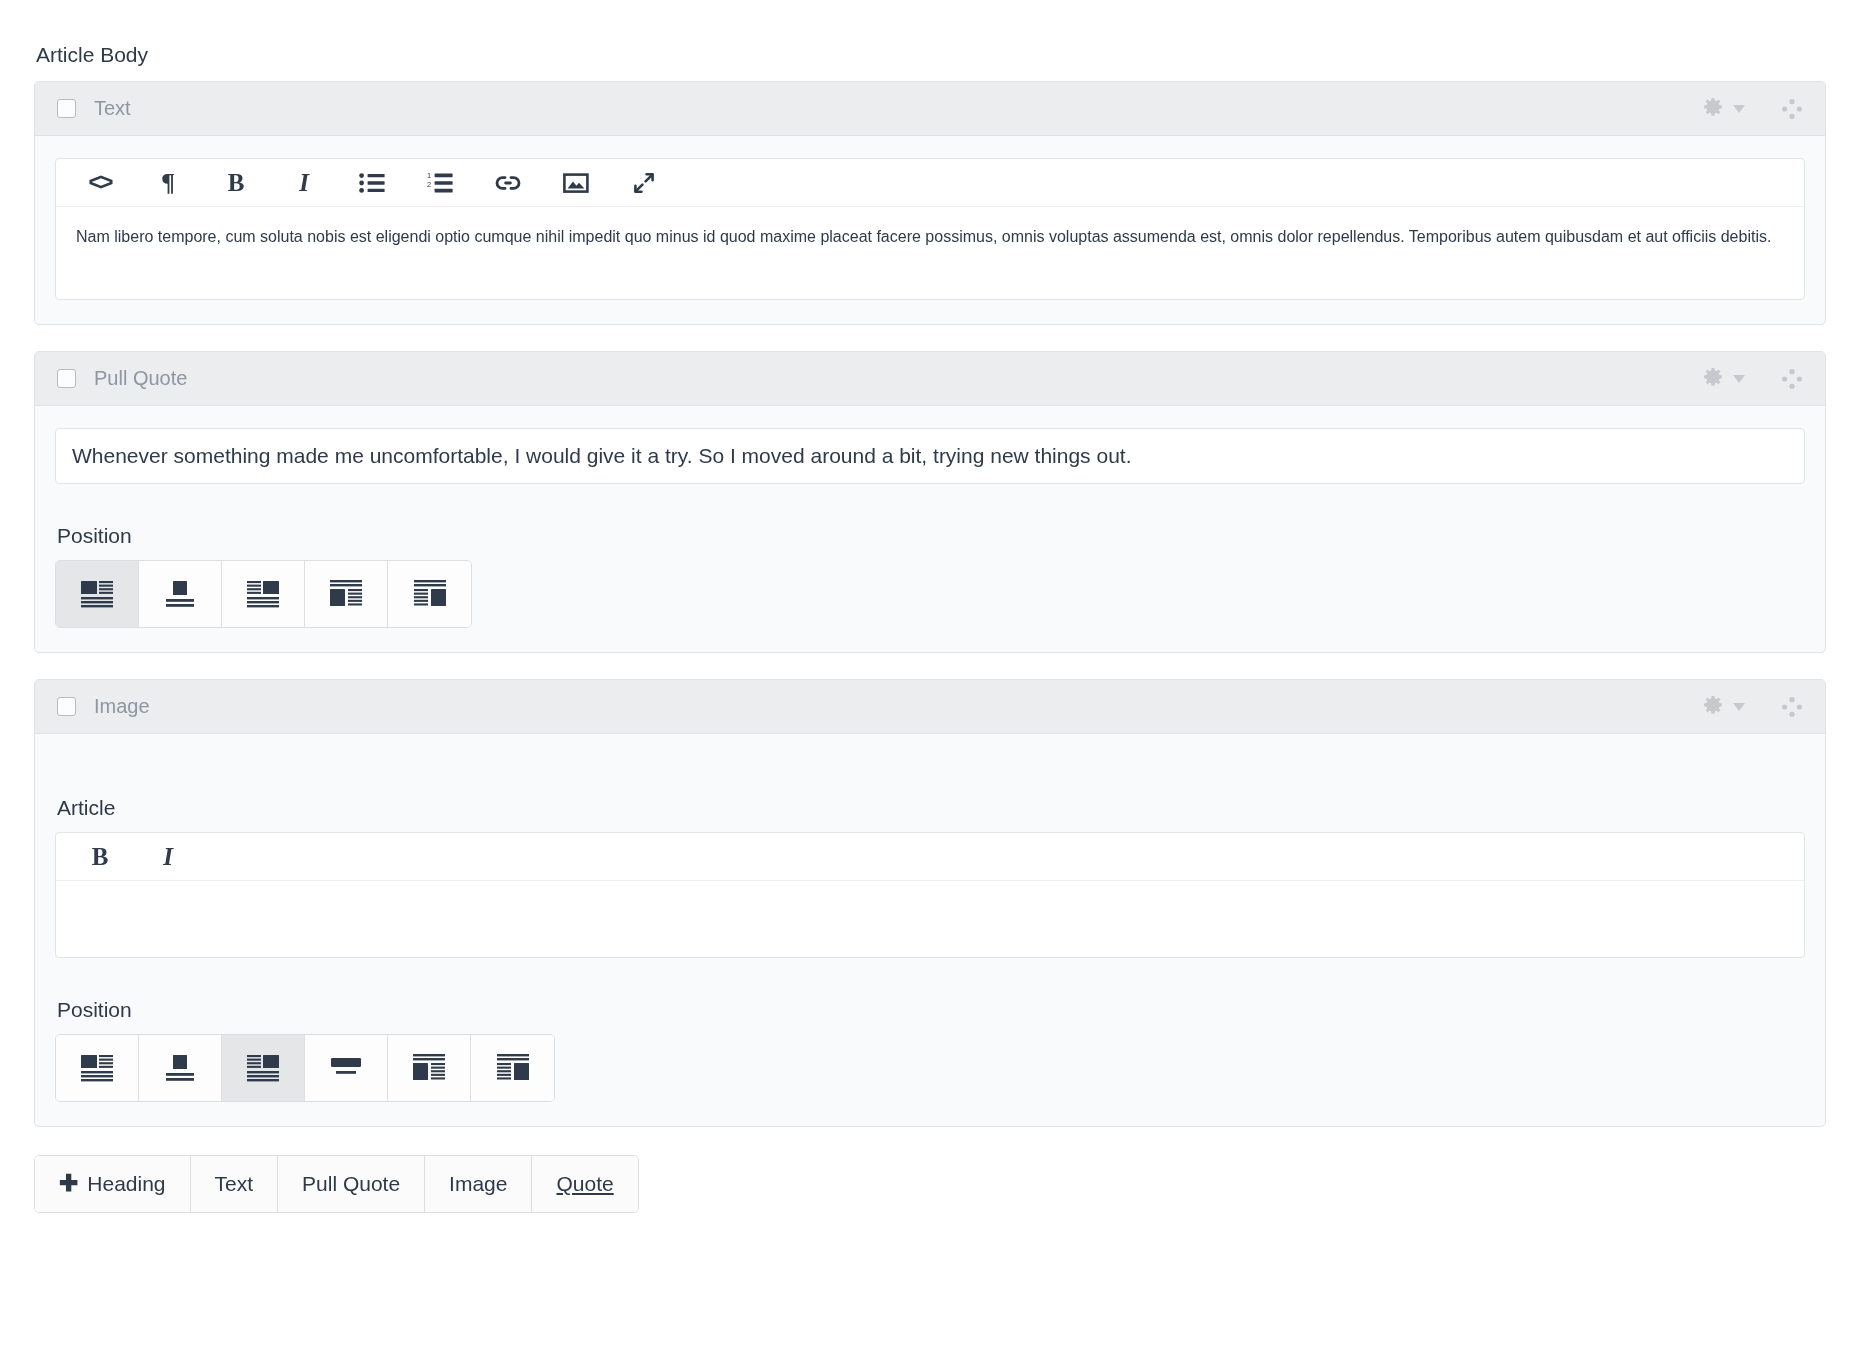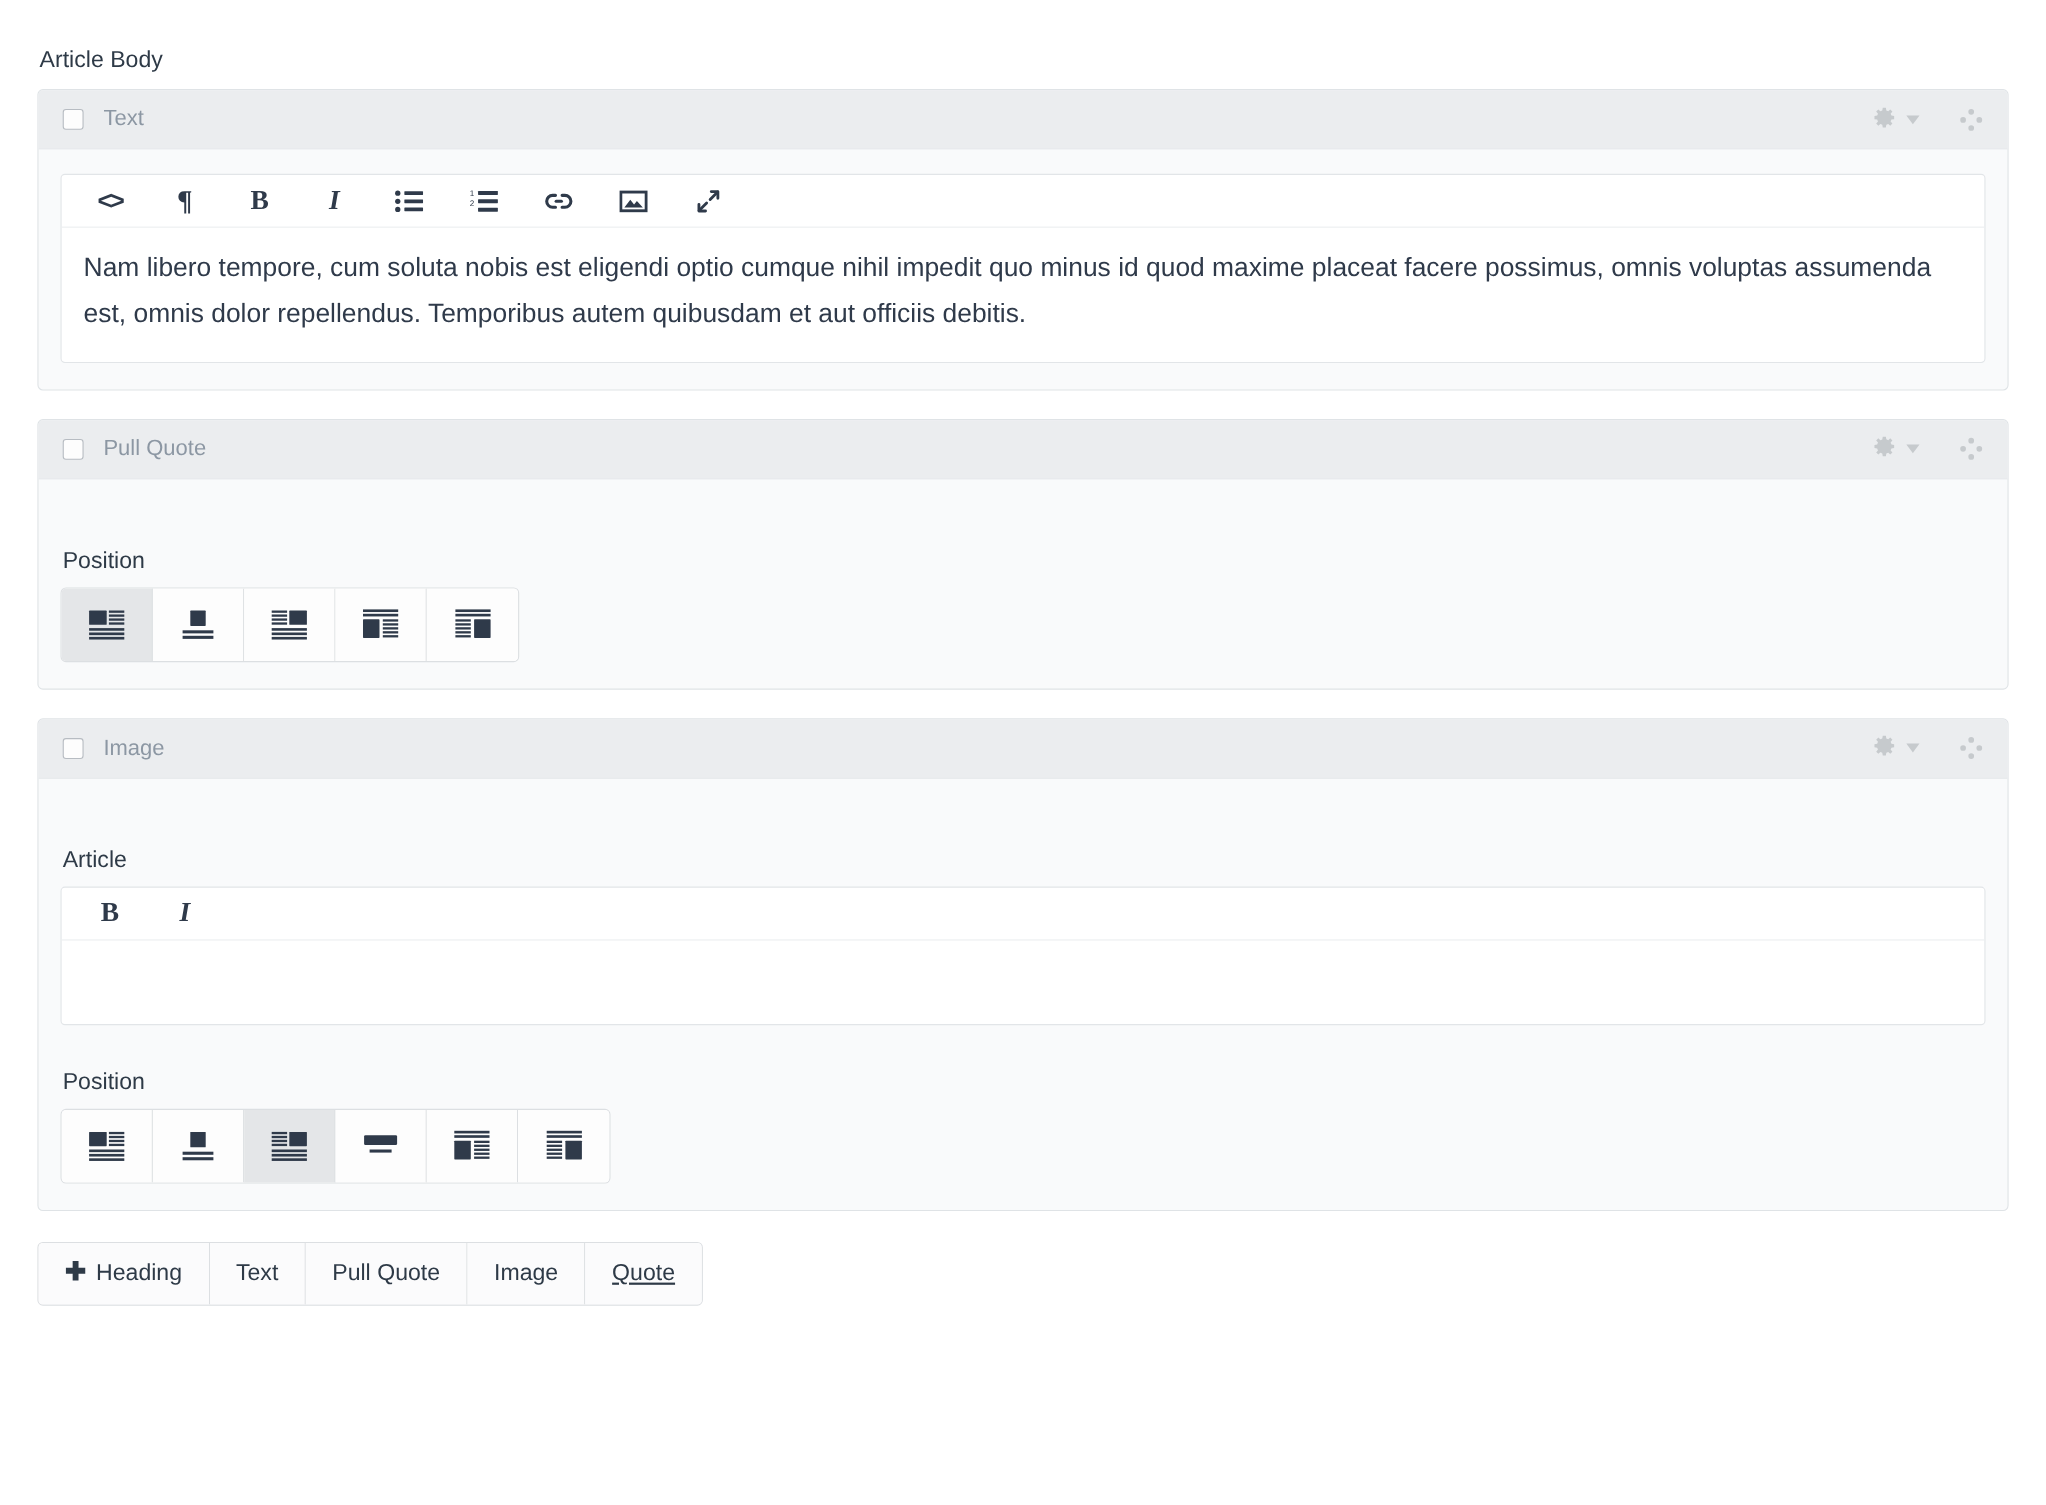--- a/index.html
+++ b/index.html
@@ -93,21 +93,21 @@
     font-family: "Liberation Serif", serif;
   }
   .tool-btn.code   { font-family: "Liberation Sans", sans-serif; font-size: 23px; font-weight: 700; letter-spacing: -2px; }
   .tool-btn.para   { font-family: "Liberation Serif", serif; font-size: 26px; font-weight: 700; }
   .tool-btn.bold   { font-family: "Liberation Serif", serif; font-size: 25px; font-weight: 700; }
   .tool-btn.italic { font-family: "Liberation Serif", serif; font-size: 25px; font-weight: 700; font-style: italic; }
   .tool-btn svg { display: block; }
 
   .editor-area {
     padding: 16px 20px 22px 20px;
-    font-size: 24px;
+    font-size: 16px;
     line-height: 1.74;
     color: #2f3a4a;
     min-height: 92px;
   }
   .editor-area.empty { min-height: 76px; padding: 18px 20px; }
 
   
   .text-input {
     width: 100%;
     border: 1px solid #e2e5e8;
@@ -328,20 +328,21 @@
           <svg width="26" height="26" viewBox="0 0 24 24" fill="#c6cacd">
             <circle cx="12" cy="5.2" r="2.4"></circle>
               <circle cx="5.2" cy="12" r="2.4"></circle>
             <circle cx="18.8" cy="12" r="2.4"></circle>
               <circle cx="12" cy="18.8" r="2.4"></circle>
           </svg>
         </div>
       </div>
     </div>
     <div class="block-body">
+      <input class="text-input" type="text" value="Whenever something made me uncomfortable, I would give it a try. So I moved around a bit, trying new things out." style="">
       <div class="sub-label">Position</div>
       <div class="btn-group">
         <button class="pos-btn active">
           <svg width="34" height="30" viewBox="0 0 34 30" fill="#2f3a4a">
             <rect x="1" y="2" width="16" height="13" rx="0.6"></rect>
             <rect x="19" y="2" width="14" height="2.1"></rect>
               <rect x="19" y="5.6" width="14" height="2.1"></rect>
             <rect x="19" y="9.2" width="14" height="2.1"></rect>
               <rect x="19" y="12.8" width="14" height="2.1"></rect>
             <rect x="1" y="18" width="32" height="2.4"></rect>

